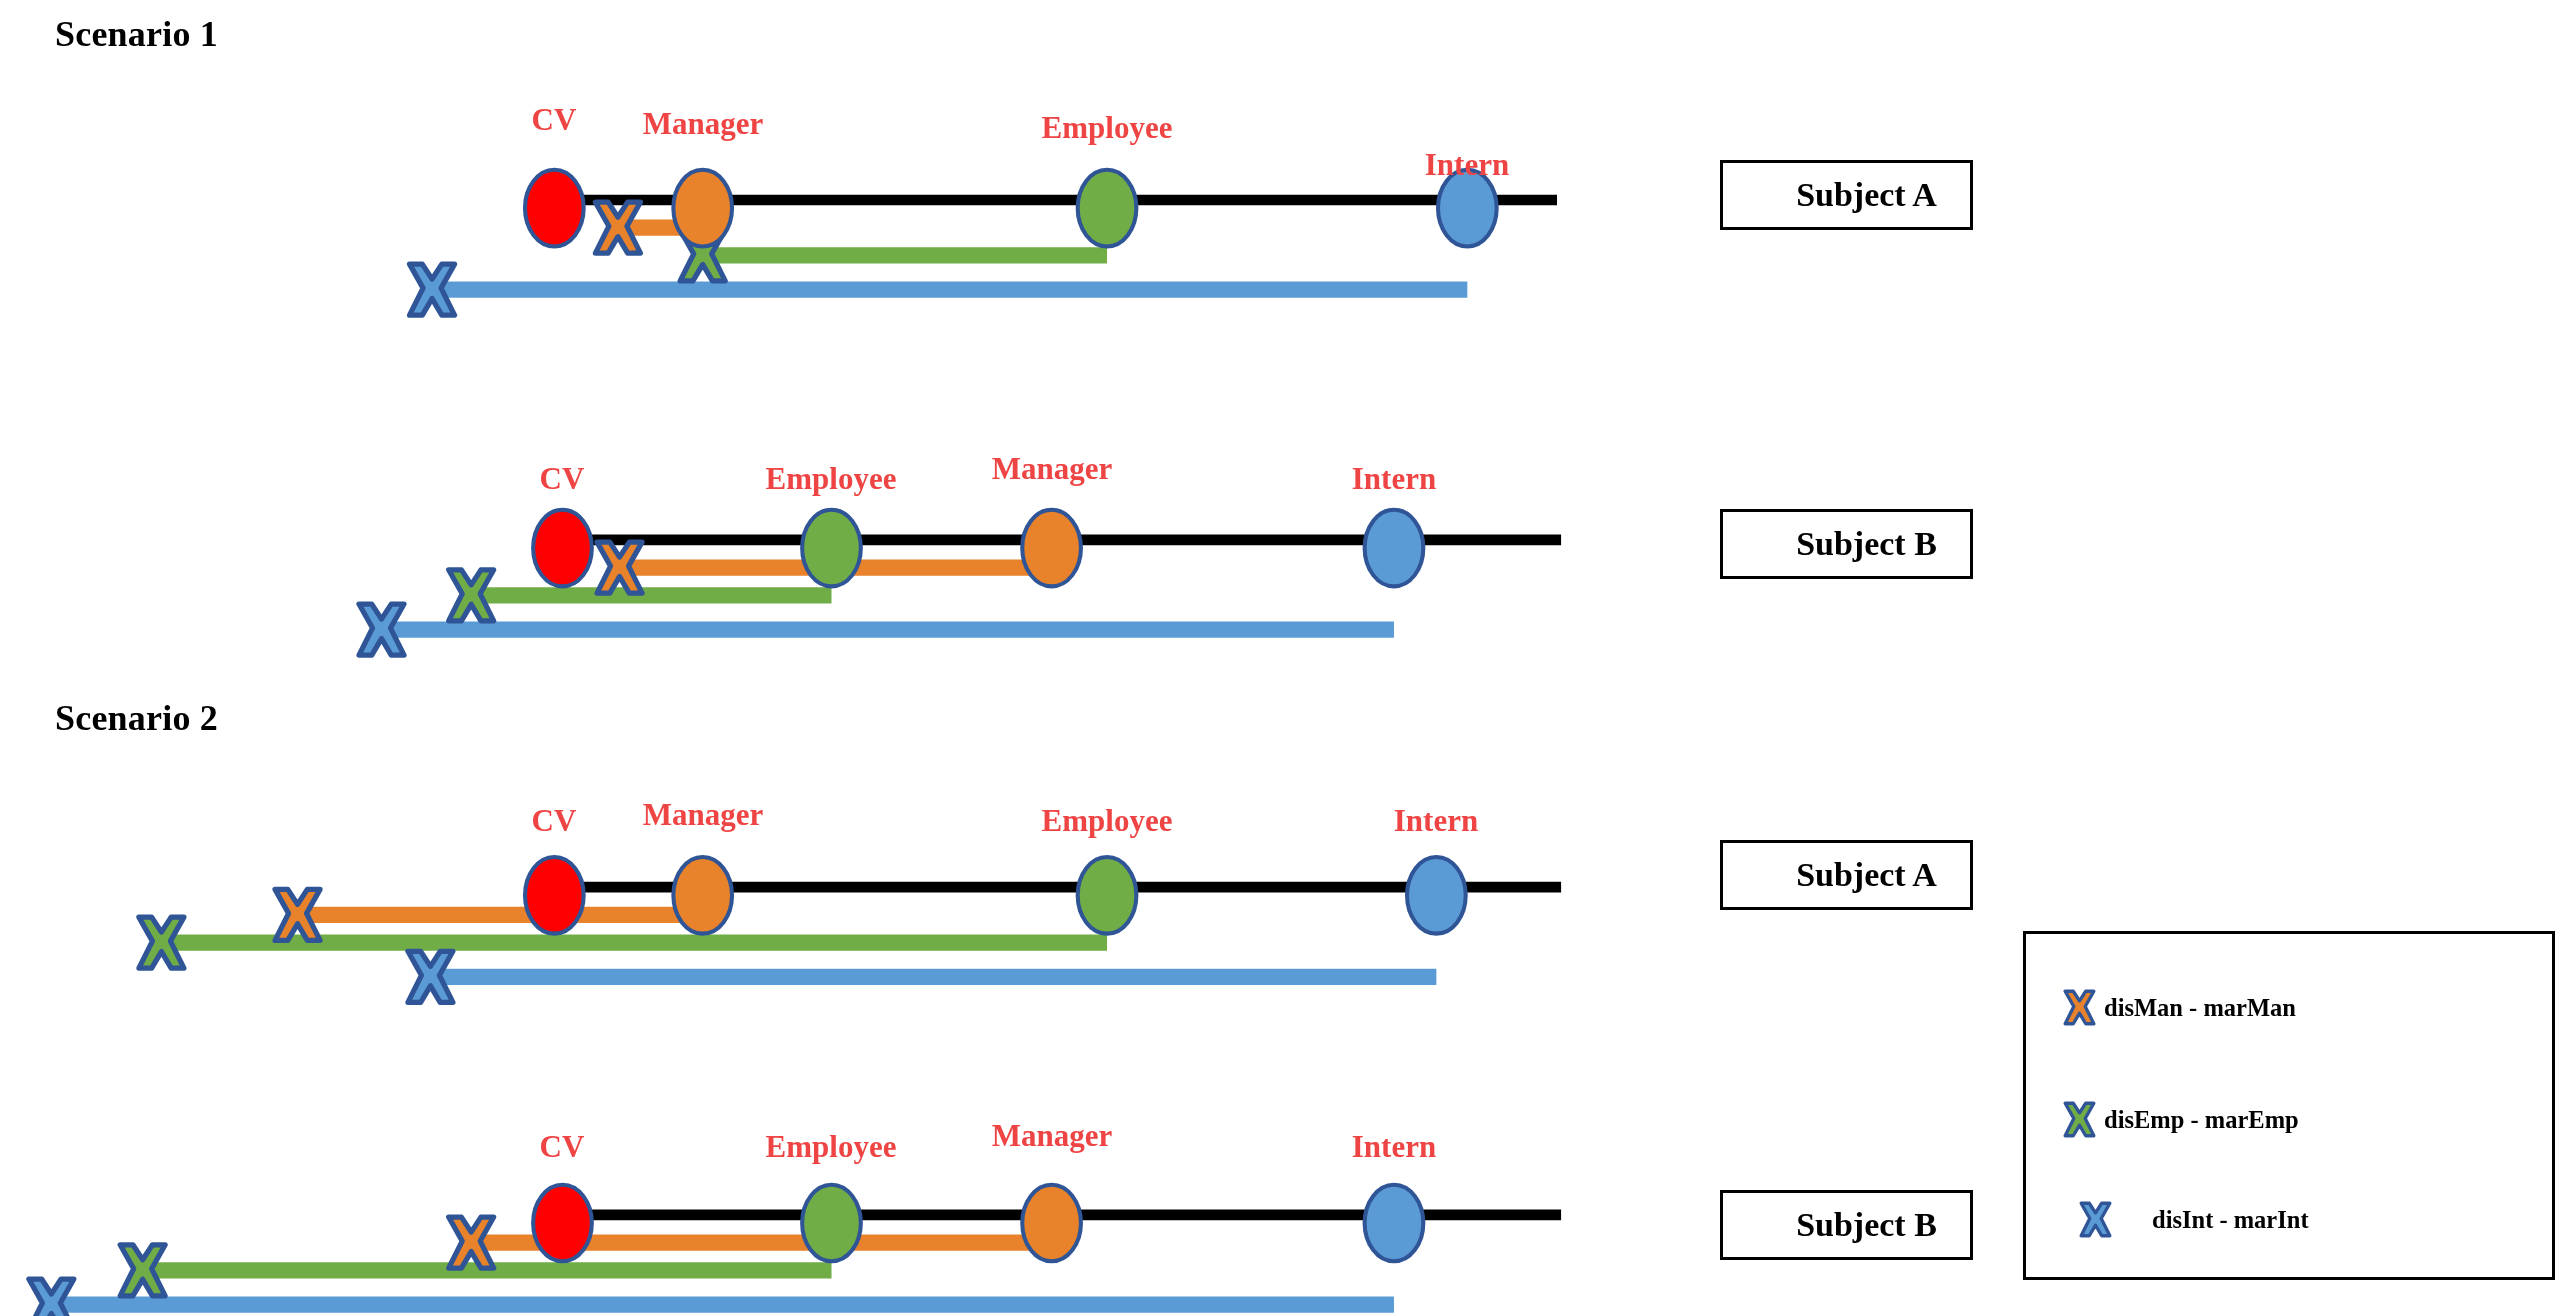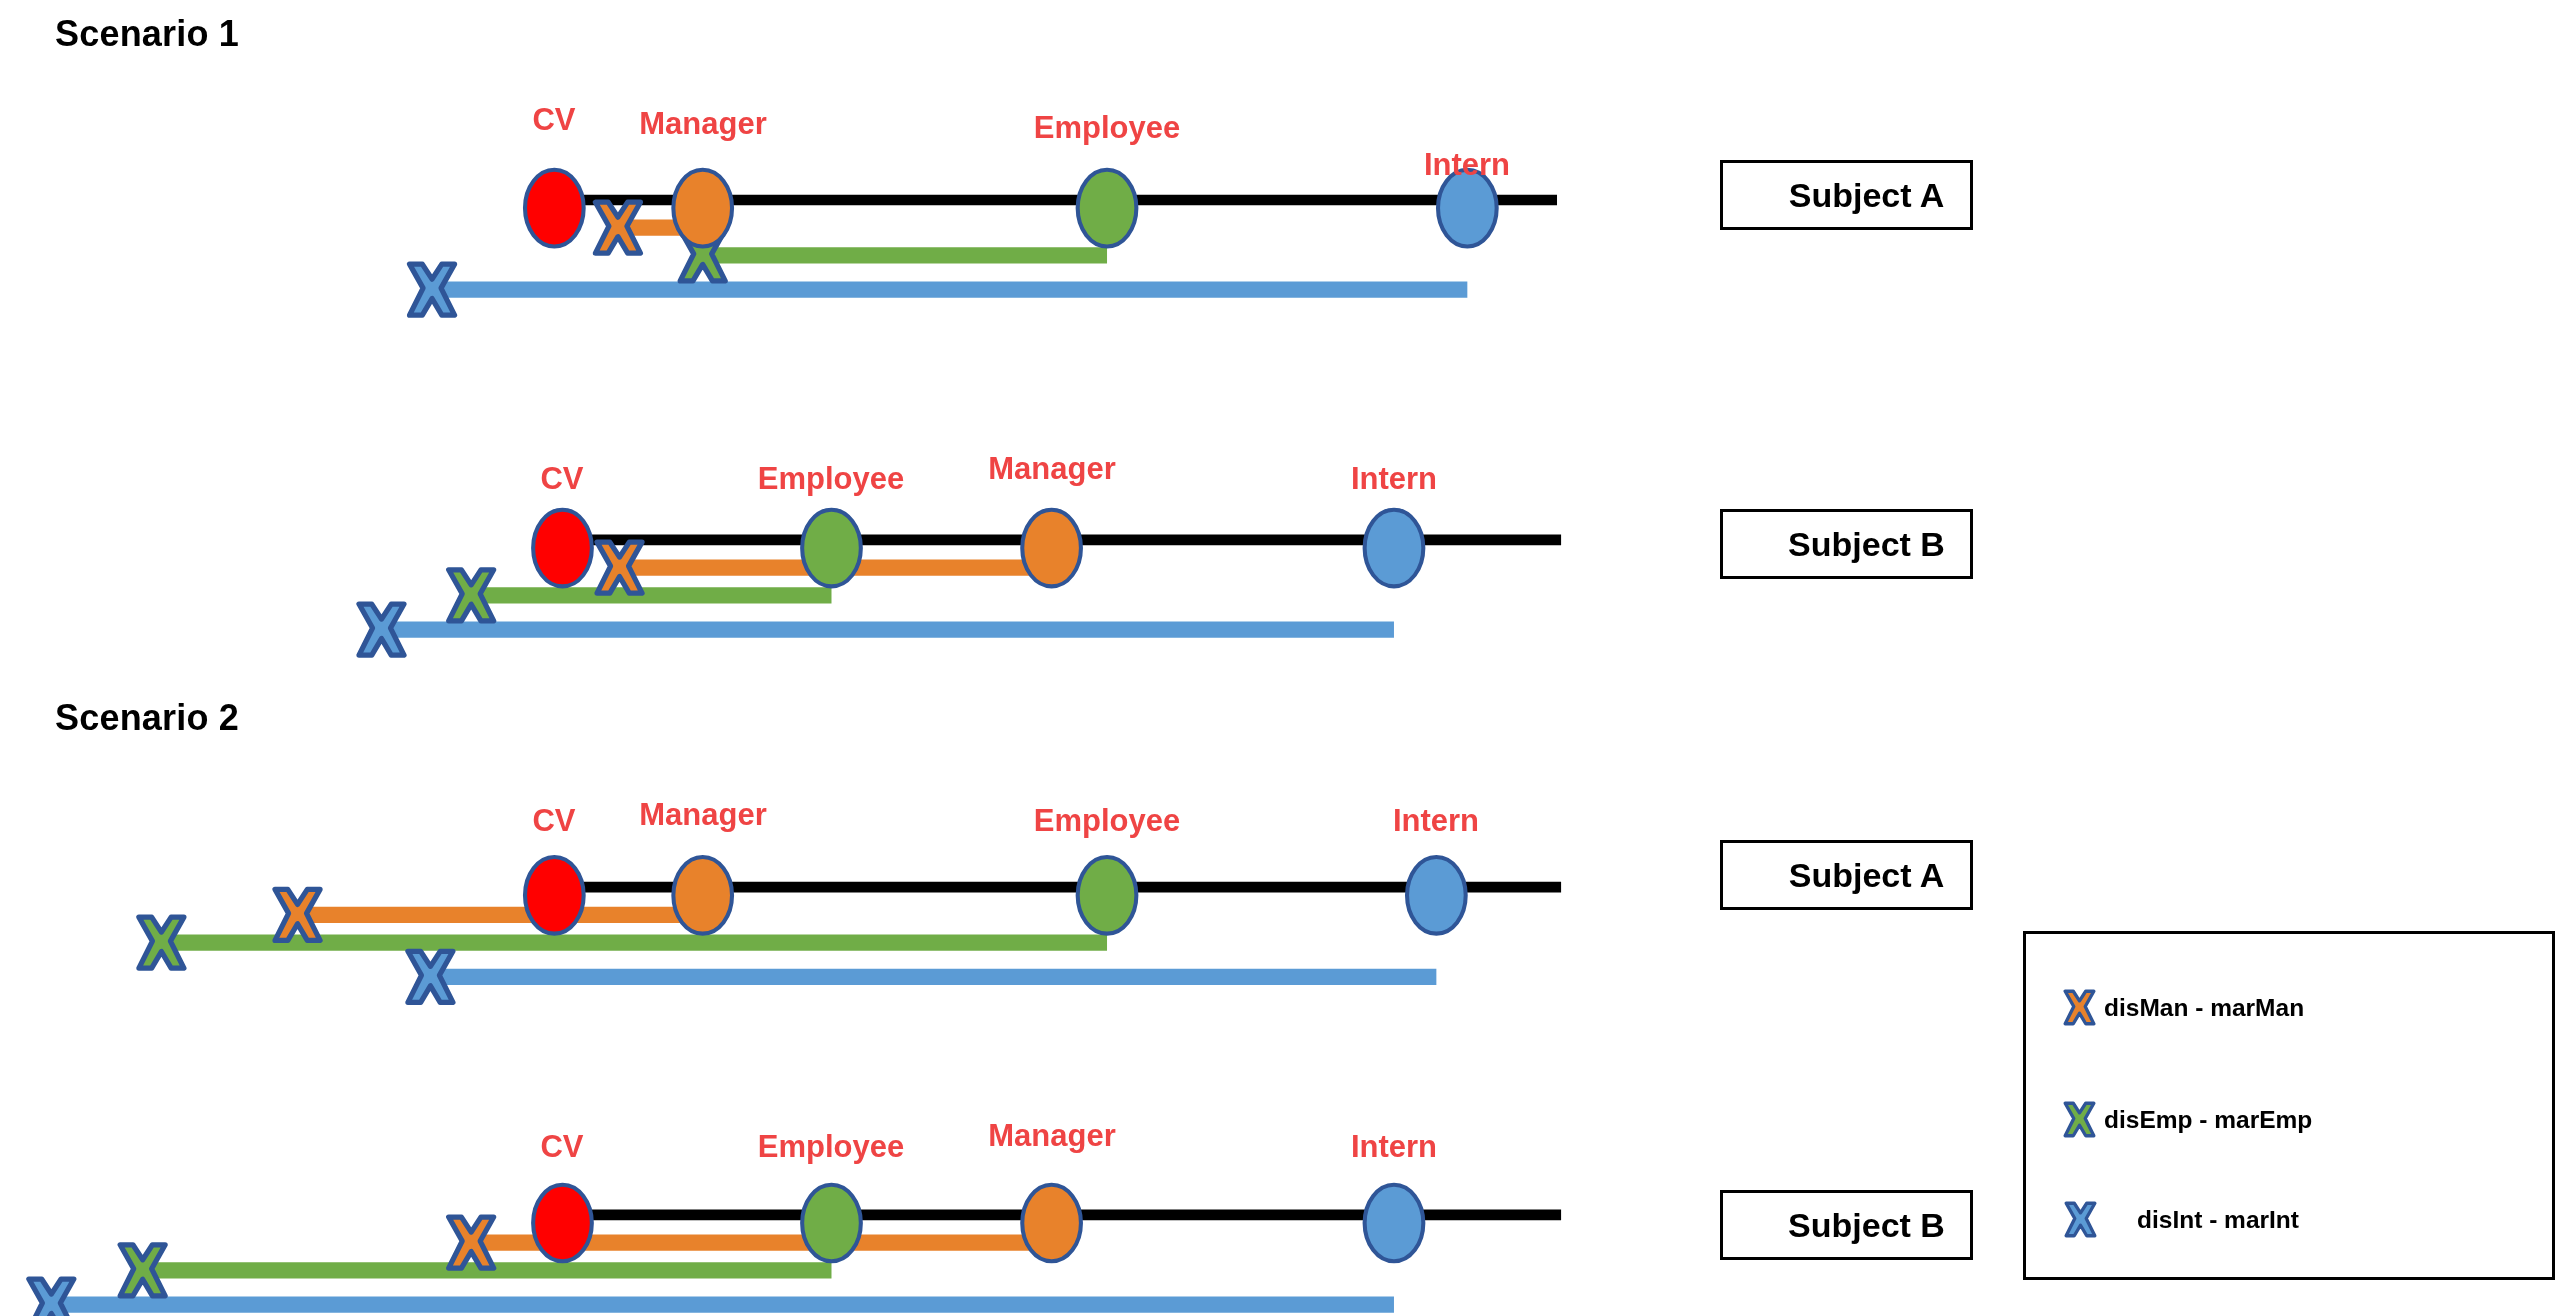--- a/index.html
+++ b/index.html
@@ -1,17 +1,17 @@
 <!DOCTYPE html>
 <html style="font-size:13px"><head>
 <meta charset="utf-8">
 <style>
   html,body{margin:0;padding:0;background:#ffffff;}
   body{width:2576px;height:1317px;position:relative;font-family:"Liberation Sans",sans-serif;overflow:hidden;}
-  .canvas{position:absolute;inset:0;}
+  .canvas{position:absolute;inset:0;font-family:Liberation Serif, serif;}
   svg.diagram{position:absolute;left:0;top:0;width:2576px;height:1317px;}
   .scn-title{position:absolute;font-size:36px;font-weight:bold;color:#000;letter-spacing:0.2px;white-space:nowrap;}
   .subject-box{position:absolute;border:3.3px solid #000;background:#fff;display:flex;align-items:center;justify-content:center;box-sizing:border-box;padding-left:40px;}
   .subject-box span{font-size:34px;font-weight:bold;color:#000;white-space:nowrap;}
   .legend-box{position:absolute;border:3.3px solid #000;background:#fff;box-sizing:border-box;}
   .legend-row{position:absolute;display:flex;align-items:center;}
   .legend-label{font-size:24.5px;font-weight:bold;color:#000;white-space:nowrap;margin-left:78px;}
   .node-label{position:absolute;font-size:31px;font-weight:bold;color:#ef4444;white-space:nowrap;transform:translateX(-50%);}
 </style>
 </head>
@@ -122,21 +122,21 @@
         <use href="#xglyph" fill="#E8822B" stroke="#2F5597" stroke-width="7" stroke-linejoin="round" transform="scale(0.78)"></use>
       </svg>
       <span class="legend-label">disMan - marMan</span>
     </div>
     <div class="legend-row" style="left:0px;top:161px;height:49px;">
       <svg width="75" height="49" viewBox="-46 -40 92 80" style="position:absolute;left:16.3px;top:0;">
         <use href="#xglyph" fill="#70AD47" stroke="#2F5597" stroke-width="7" stroke-linejoin="round" transform="scale(0.78)"></use>
       </svg>
       <span class="legend-label">disEmp - marEmp</span>
     </div>
-    <div class="legend-row" style="left:1px;top:261px;height:49px;padding-left:32px;">
+    <div class="legend-row" style="left:16px;top:261px;height:49px;padding-left:32px;">
       <svg width="75" height="49" viewBox="-46 -40 92 80" style="position:absolute;left:16.3px;top:0;">
         <use href="#xglyph" fill="#5B9BD5" stroke="#2F5597" stroke-width="7" stroke-linejoin="round" transform="scale(0.78)"></use>
       </svg>
       <span class="legend-label">disInt - marInt</span>
     </div>
   </div>
 
 </div>
 
 

